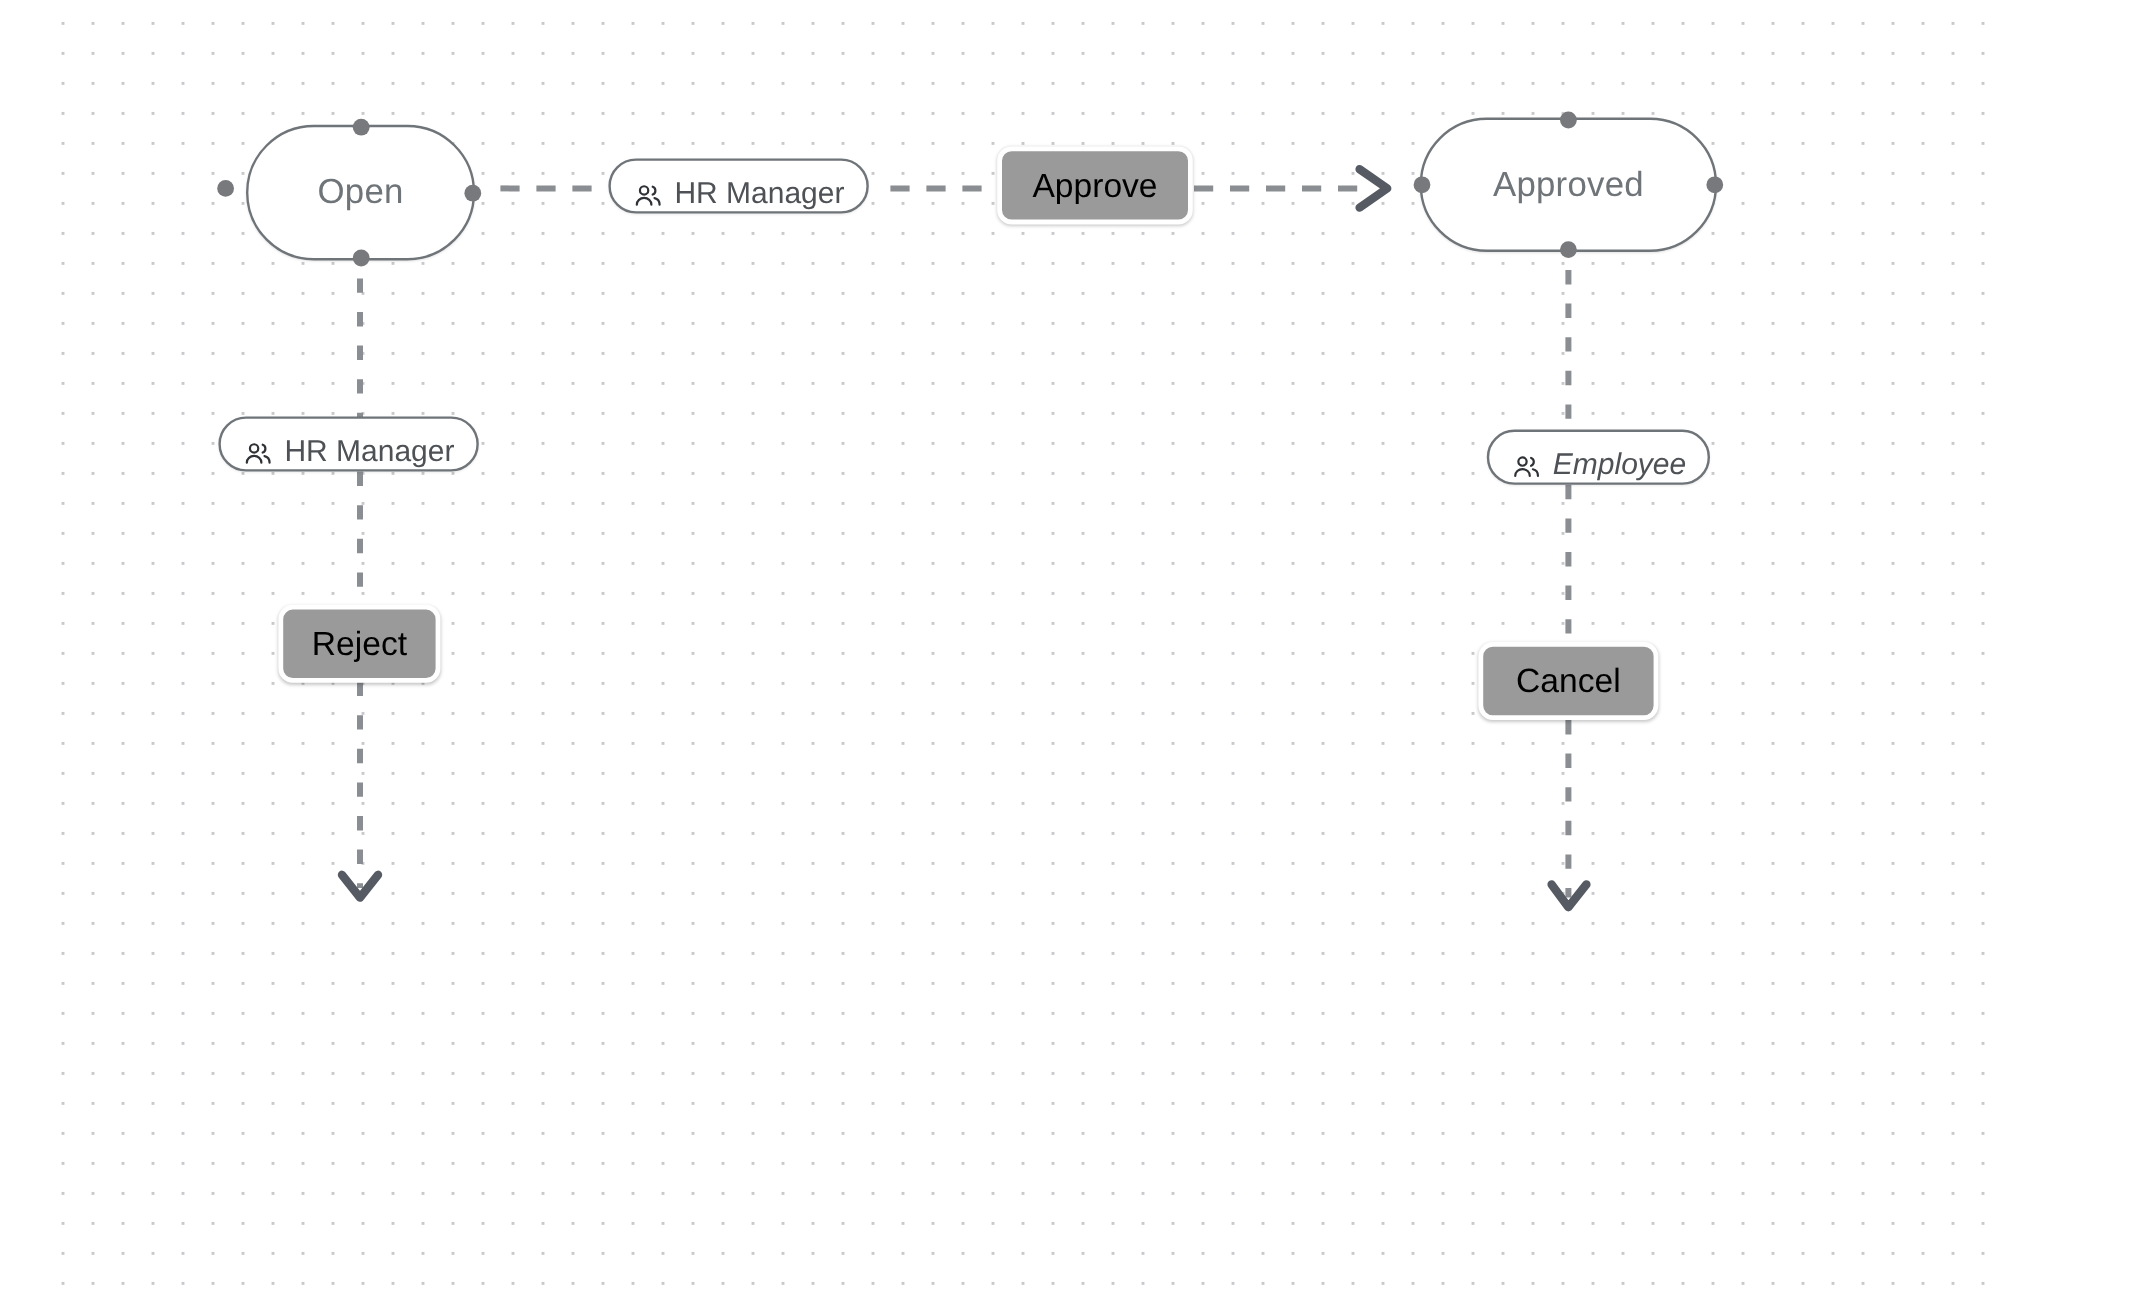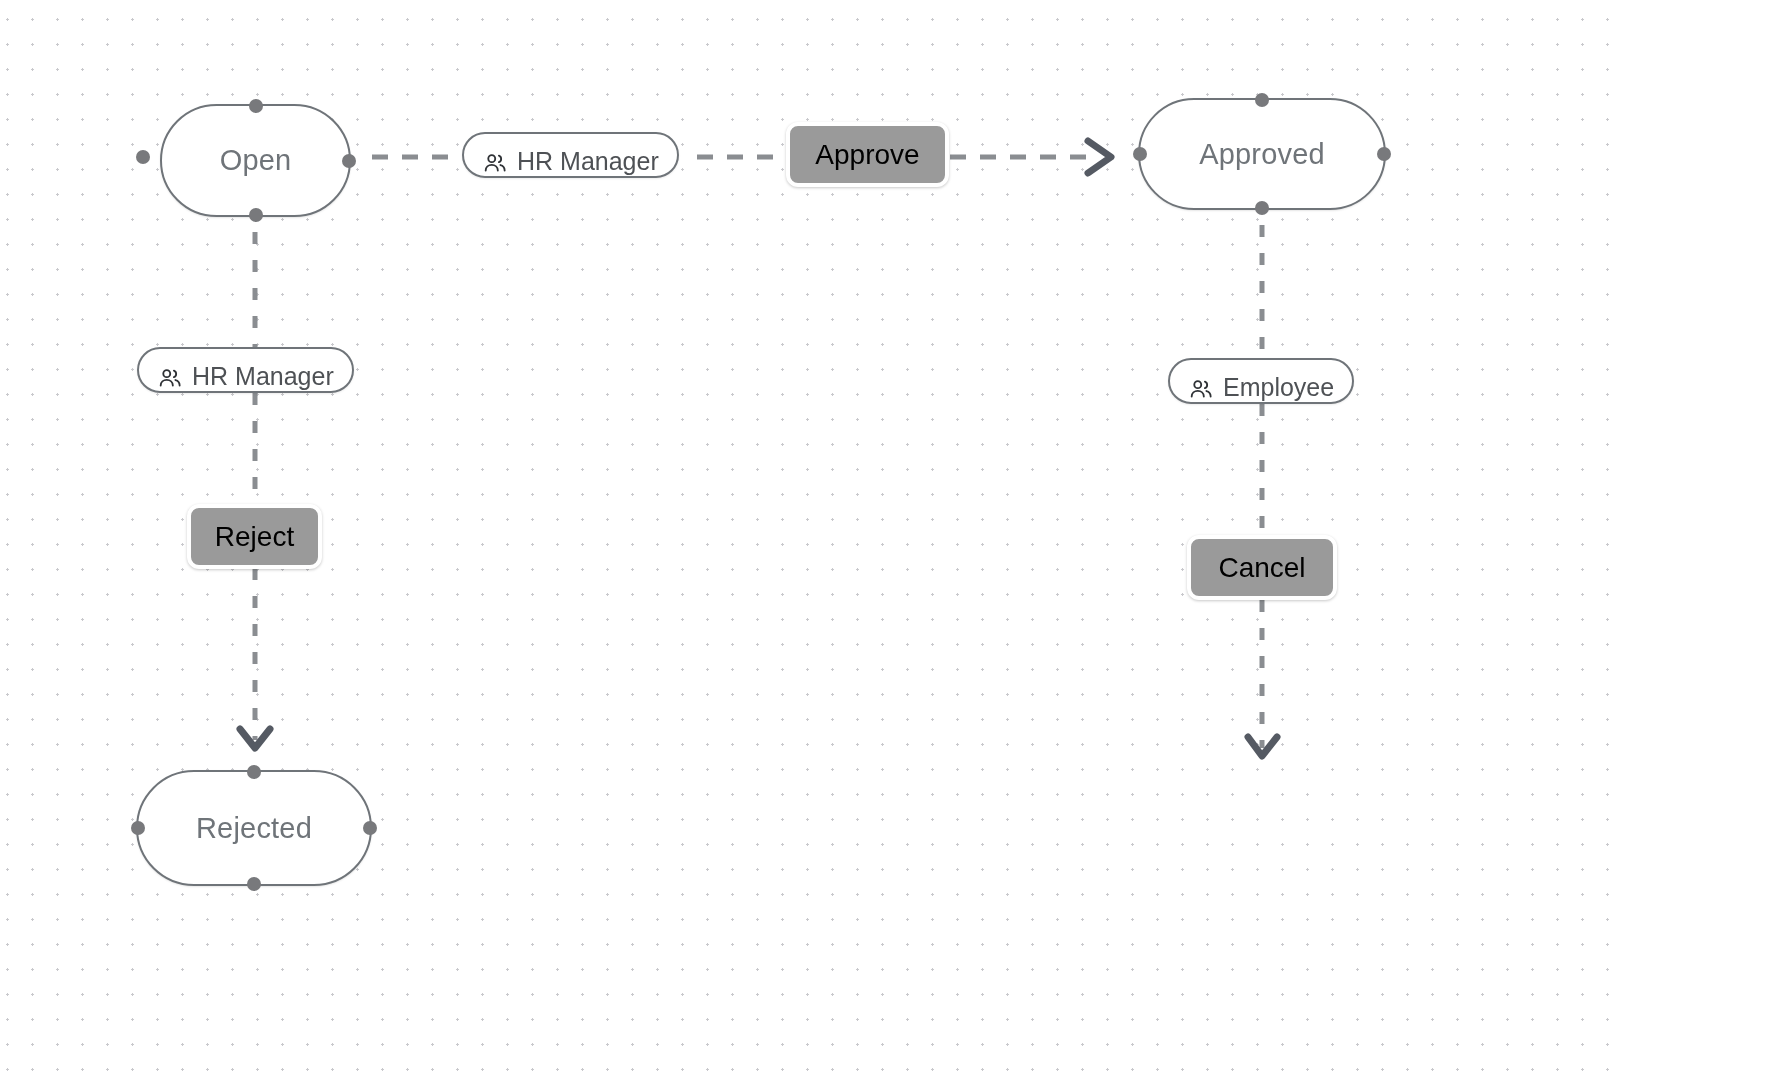--- a/index.html
+++ b/index.html
@@ -13,20 +13,21 @@
 
   #canvas {
     position: relative;
     width: 1628px;
     height: 1084px;
     overflow: hidden;
     background-color: #ffffff;
     background-image: radial-gradient(circle, #c9c9cd 1.25px, rgba(0,0,0,0) 1.3px);
     background-size: 25px 25px;
     background-position: 20px 7px;
+    margin-left: 45px;
   }
 
   
   #edges {
     position: absolute;
     left: 0; top: 0;
     width: 1785px;
     height: 1084px;
     pointer-events: none;
   }
@@ -156,27 +157,20 @@
   </div>
 
   <div class="node" style="left:1138px; top:98px; width:248px; height:112px;">
     <span>Approved</span>
     <span class="handle top"></span>
     <span class="handle right"></span>
     <span class="handle bottom"></span>
     <span class="handle left"></span>
   </div>
 
-  <div class="node" style="left:136px; top:770px; width:236px; height:116px;">
-    <span>Rejected</span>
-    <span class="handle top"></span>
-    <span class="handle right"></span>
-    <span class="handle bottom"></span>
-    <span class="handle left"></span>
-  </div>
 
 
   <div class="badge" style="left:462px; top:132px;">
     <span class="ico">
       <svg width="26" height="26" viewBox="0 0 24 24" fill="none" stroke="#2f3236" stroke-width="1.7" stroke-linecap="round" stroke-linejoin="round">
         <circle cx="9" cy="8" r="3.2"></circle>
         <path d="M3.4 19c0-3.1 2.5-5.2 5.6-5.2s5.6 2.1 5.6 5.2"></path>
         <path d="M15.6 5.2a3.2 3.2 0 0 1 0 6"></path>
         <path d="M17 13.9c2.3.5 3.9 2.4 3.9 5.1"></path>
       </svg>
@@ -189,21 +183,21 @@
       <svg width="26" height="26" viewBox="0 0 24 24" fill="none" stroke="#2f3236" stroke-width="1.7" stroke-linecap="round" stroke-linejoin="round">
         <circle cx="9" cy="8" r="3.2"></circle>
         <path d="M3.4 19c0-3.1 2.5-5.2 5.6-5.2s5.6 2.1 5.6 5.2"></path>
         <path d="M15.6 5.2a3.2 3.2 0 0 1 0 6"></path>
         <path d="M17 13.9c2.3.5 3.9 2.4 3.9 5.1"></path>
       </svg>
     </span>
     <span>HR Manager</span>
   </div>
 
-  <div class="badge" style="left:1168px; top:358px;">
+  <div class="badge" style="left:1194px; top:358px;font-style:italic;">
     <span class="ico">
       <svg width="26" height="26" viewBox="0 0 24 24" fill="none" stroke="#2f3236" stroke-width="1.7" stroke-linecap="round" stroke-linejoin="round">
         <circle cx="9" cy="8" r="3.2"></circle>
         <path d="M3.4 19c0-3.1 2.5-5.2 5.6-5.2s5.6 2.1 5.6 5.2"></path>
         <path d="M15.6 5.2a3.2 3.2 0 0 1 0 6"></path>
         <path d="M17 13.9c2.3.5 3.9 2.4 3.9 5.1"></path>
       </svg>
     </span>
     <span>Employee</span>
   </div>

